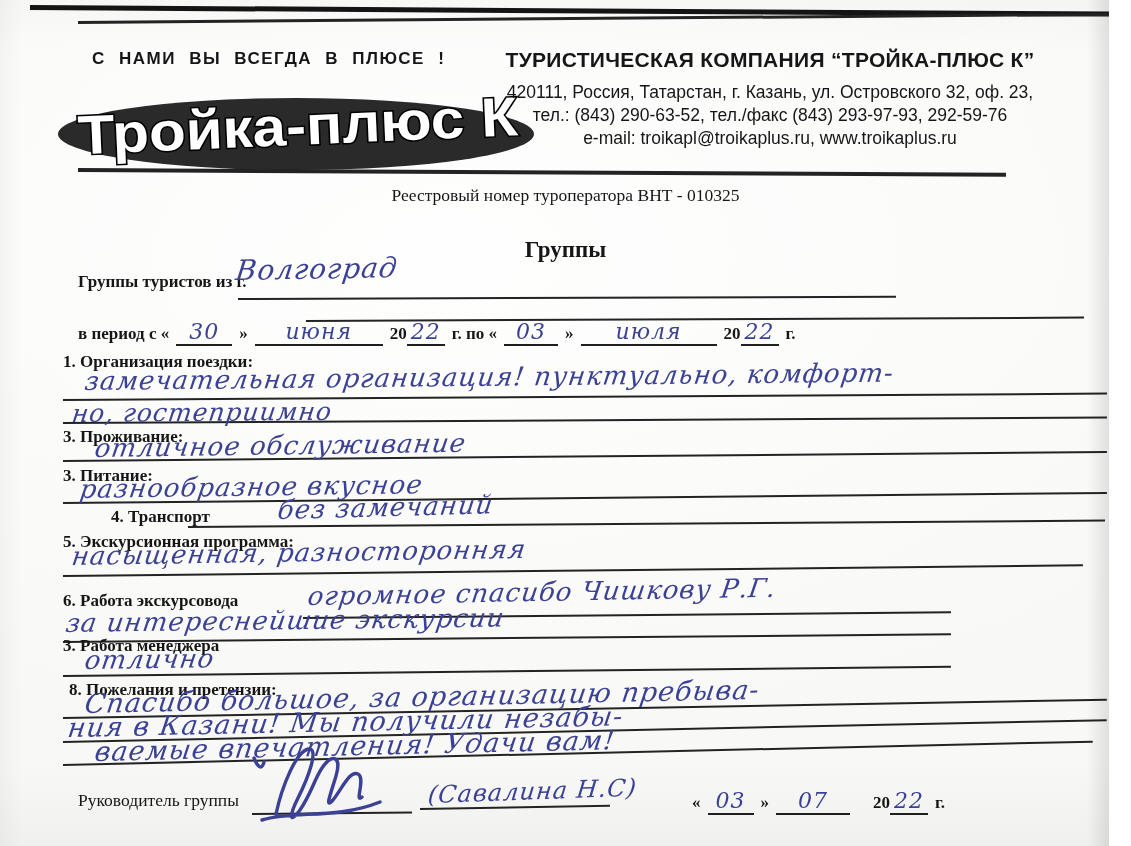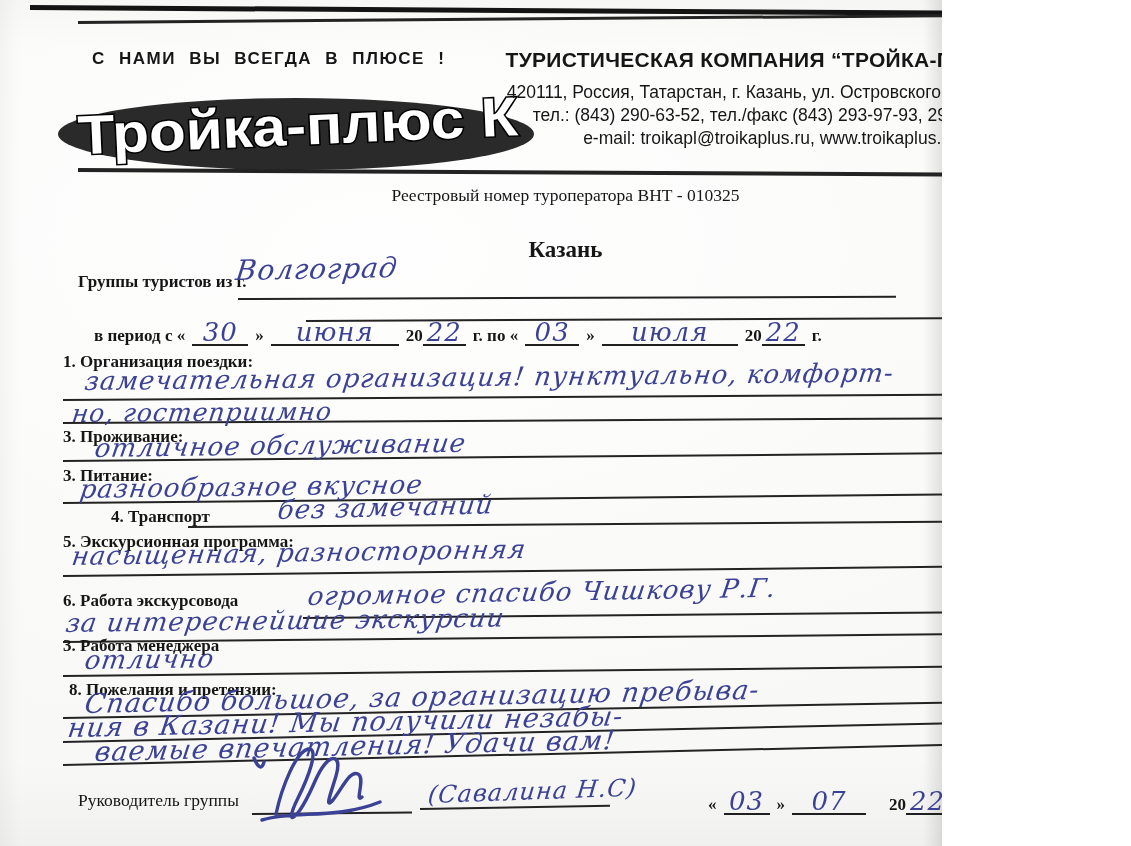--- a/index.html
+++ b/index.html
@@ -1,38 +1,38 @@
 <!DOCTYPE html>
 <html><head>
 <meta charset="utf-8">
 <style>
   html,body{margin:0;padding:0;background:#ffffff;}
   .page{
-    position:relative;width:942px;height:846px;overflow:hidden;
+    position:relative;width:1109px;height:846px;overflow:hidden;
     background:
       radial-gradient(ellipse 900px 500px at 40% 30%, rgba(255,255,255,0.6), rgba(0,0,0,0.015)),
       linear-gradient(180deg,#f7f7f5 0%, #fdfdfc 6%, #fcfcfa 90%, #f4f4f2 100%);
     font-family:"Liberation Serif",serif;color:#161616;
   }
   .page::after{content:"";position:absolute;inset:0;pointer-events:none;
     background:linear-gradient(to right, rgba(0,0,0,0.03) 0%, transparent 2%, transparent 98%, rgba(0,0,0,0.10) 100%);}
   .abs{position:absolute;}
   .rule{position:absolute;background:#232323;height:2px;transform-origin:left center;z-index:1;}
   .thick{height:5px;background:#141414;}
   .plabel{font-family:"Liberation Serif",serif;font-weight:bold;font-size:17px;white-space:nowrap;z-index:2;}
   .ptext{font-family:"Liberation Serif",serif;font-weight:normal;font-size:17px;white-space:nowrap;z-index:2;text-align:center;}
   .sans{font-family:"Liberation Sans",sans-serif;}
   .hw{font-family:"DejaVu Serif",serif;font-style:italic;color:#3b4295;white-space:nowrap;
       letter-spacing:1px;transform-origin:left center;z-index:3;font-size:25px;}
   .hdr-right{left:420px;top:48px;width:700px;text-align:center;}
   .hdr-right .name{font-size:21px;font-weight:bold;font-family:"Liberation Sans",sans-serif;margin-bottom:9px;letter-spacing:0.3px;}
   .hdr-right .sub{font-size:17.5px;font-family:"Liberation Sans",sans-serif;line-height:23px;}
-  .inline-row{position:absolute;display:flex;align-items:baseline;z-index:2;margin-left:16px;}
+  .inline-row{position:absolute;display:flex;align-items:baseline;z-index:2;}
   .inline-row .p{font-family:"Liberation Serif",serif;font-weight:bold;font-size:17px;white-space:nowrap;}
-  .inline-row .hwu{font-family:"DejaVu Serif",serif;font-style:italic;color:#3b4295;font-size:26px;
+  .inline-row .hwu{font-family:"DejaVu Serif",serif;font-style:italic;color:#3b4295;font-size:22px;
       border-bottom:2px solid #1f1f1f;text-align:center;padding:0 4px;margin:0 7px;display:inline-block;
       letter-spacing:1px;line-height:24px;}
 </style>
 </head>
 <body>
 
 <div class="page">
 
   <div class="rule thick" style="left:30px;top:5px;width:1083px;transform:rotate(0.35deg);"></div>
   <div class="rule" style="left:78px;top:21px;width:1032px;height:3px;transform:rotate(-0.45deg);"></div>
@@ -50,21 +50,21 @@
     <div class="name">ТУРИСТИЧЕСКАЯ КОМПАНИЯ “ТРОЙКА-ПЛЮС К”</div>
     <div class="sub">420111, Россия, Татарстан, г. Казань, ул. Островского 32, оф. 23,</div>
     <div class="sub">тел.: (843) 290-63-52, тел./факс (843) 293-97-93, 292-59-76</div>
     <div class="sub">e-mail: troikapl@troikaplus.ru, www.troikaplus.ru</div>
   </div>
 
   <div class="rule" style="left:78px;top:168px;width:928px;height:4px;transform:rotate(0.3deg);"></div>
 
   <div class="abs ptext" style="left:0;top:185px;width:1131px;text-align:center;font-size:17.5px;">Реестровый номер туроператора ВНТ - 010325</div>
 
-  <div class="abs plabel" style="left:0;top:237px;width:1131px;text-align:center;font-size:23px;">Казань</div>
+  <div class="abs plabel" style="left:0;top:237px;width:1131px;text-align:center;font-size:23px;">Группы</div>
 
   <div class="abs plabel" style="left:78px;top:272px;">Группы туристов из г.</div>
   <div class="abs hw" style="left:236px;top:254px;font-size:28px;transform:rotate(-1deg) skewX(-8deg);">Волгоград</div>
   <div class="rule" style="left:238px;top:298px;width:658px;transform:rotate(-0.2deg);"></div>
 
   <div class="rule" style="left:306px;top:320px;width:778px;transform:rotate(-0.25deg);"></div>
 
   <div class="inline-row" style="left:78px;top:320px;">
     <span class="p">в период с «</span>
     <span class="hwu" style="min-width:48px;">30</span>

